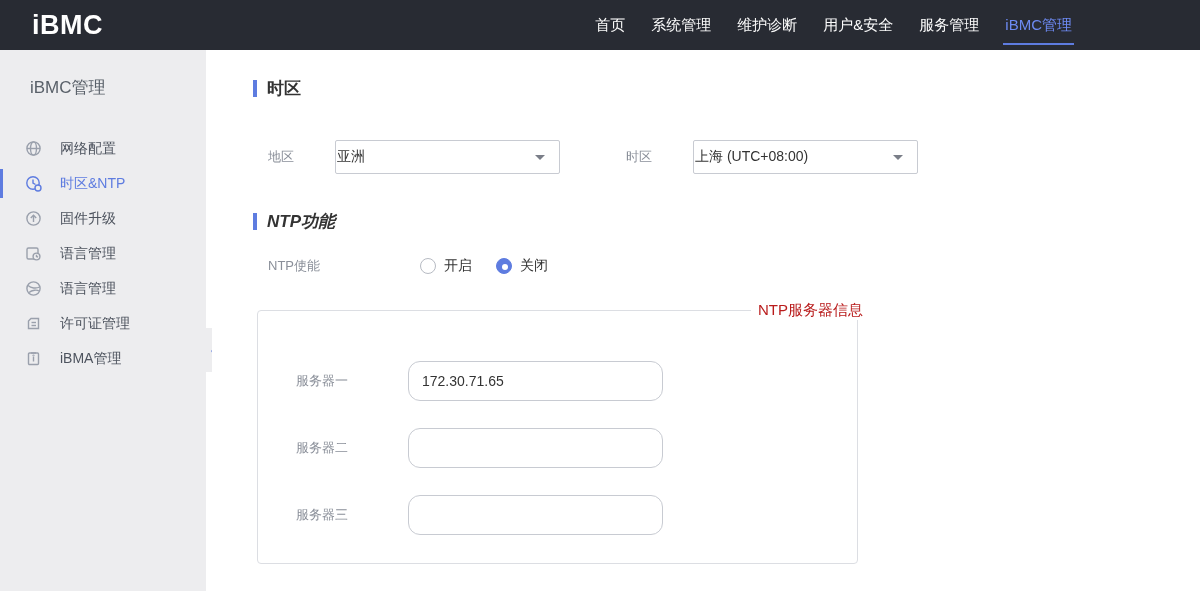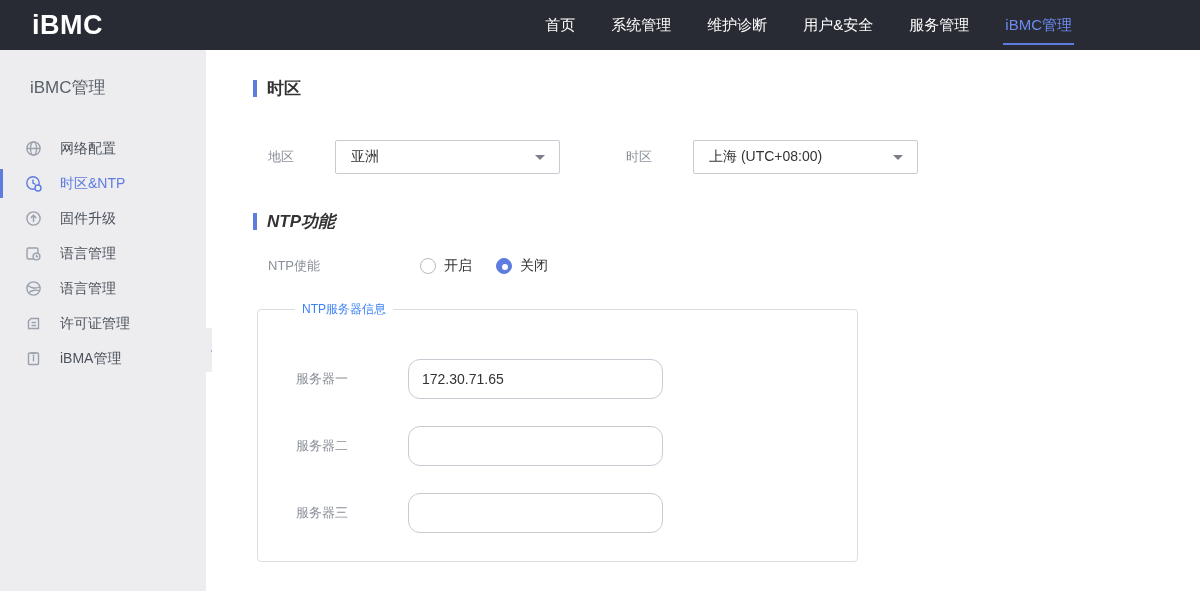--- a/index.html
+++ b/index.html
@@ -5,21 +5,21 @@
   * { margin:0; padding:0; box-sizing:border-box; }
   html,body { width:1200px; height:591px; overflow:hidden;
     font-family:"Liberation Sans","DejaVu Sans",sans-serif; background:#fff; }
   .page { position:relative; width:1200px; height:591px; }
 
   
   .topnav { position:absolute; top:0; left:0; width:1200px; height:50px;
     background:#282b33; display:flex; align-items:stretch; }
   .logo { color:#fff; font-size:27px; font-weight:bold; letter-spacing:.5px;
     margin-left:32px; align-self:center; }
-  .topnav-items { margin-left:auto; margin-right:128px; display:flex; gap:36px;text-align:center; }
+  .topnav-items { margin-left:auto; margin-right:128px; display:flex; gap:26px;text-align:center; }
   .topnav-item { position:relative; display:flex; align-items:center;
     color:#fcfcfc; font-size:15px; cursor:pointer; white-space:nowrap; }
   .topnav-item.active { color:#6d8af2; }
   .topnav-item.active::after { content:""; position:absolute; left:-2px; right:-2px;
     bottom:5px; height:2px; background:#5e7ce0; }
 
   
   .sidebar { position:absolute; top:50px; left:0; width:206px; height:541px;
     background:#ededef; }
   .sidebar-title { color:#596069; font-size:17px; padding:26px 0 0 30px; }
@@ -46,42 +46,42 @@
   .section-title .txt { font-size:17px; font-weight:bold; color:#333; }
   .st-1 { margin-top:27px; }
   .st-2 { margin-top:36px;font-style:italic; }
 
   .tz-row { display:flex; align-items:center; margin:40px 0 0 15px;gap:22px; }
   .field-label { color:#8a8f99; font-size:13px; }
   .lbl-w { width:45px; }
   .lbl-gap { margin-left:44px; }
   .select { position:relative; width:225px; height:34px; border:1px solid #c8cbd2;
     border-radius:2px; background:#fff; display:flex; align-items:center;
-    padding-left:15px; font-size:14px; color:#333; cursor:pointer; }
+    padding-left:1px; font-size:14px; color:#333; cursor:pointer; }
   .select .caret { position:absolute; right:14px; top:50%; margin-top:-2px;
     width:0; height:0; border-left:5px solid transparent;
     border-right:5px solid transparent; border-top:5px solid #7a7e88; }
 
   .ntp-enable { display:flex; align-items:center; margin:24px 0 0 15px; }
   .ntp-enable .field-label { width:152px; }
   .radio-group { display:flex; align-items:flex-start; gap:24px; }
   .radio-opt { display:flex; align-items:center; gap:8px; cursor:pointer; }
   .radio { width:16px; height:16px; border-radius:50%; border:1px solid #b7bbc3;
     background:#fff; position:relative; flex:0 0 16px; }
   .radio.checked { background:#5e7ce0; border-color:#5e7ce0; }
   .radio.checked::after { content:""; position:absolute; left:5px; top:5px;
     width:6px; height:6px; border-radius:50%; background:#fff; }
   .radio.disabled { background:#edeff2; border-color:#d9dce1; }
   .radio-label { font-size:14px; color:#333; }
   .radio-opt.is-disabled .radio-label { color:#a4a9b3; }
 
   .server-fieldset { margin:26px 0 0 4px; width:601px; border:1px solid #dcdee3;
     border-radius:4px; padding:14px 0 28px 24px; }
-  .server-fieldset legend { font-size:12px; color:#3b82f6; margin-left:13px;
-    padding:0 7px; }
+  .server-fieldset legend { font-size:15px; color:#b91c1c; margin-left:13px;
+    padding:0 7px;text-align:right; }
   .mode-row { margin-top:14px; display:flex; align-items:center; gap:21px; }
   .server-row { display:flex; align-items:center; margin-top:27px; }
   .server-row .field-label { width:112px; margin-left:14px; font-size:13px; }
   .server-row input { width:255px; height:40px; border:1px solid #c8cbd2;
     border-radius:12px; font-size:14px; color:#333; padding:0 13px;
     font-family:"Liberation Sans","DejaVu Sans",sans-serif; outline:none; }
 </style>
 </head>
 <body>
 

